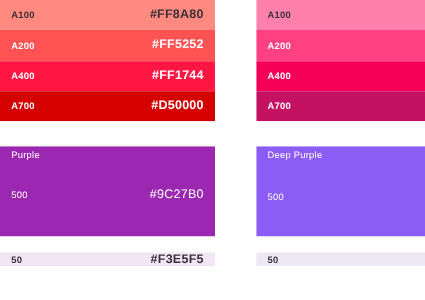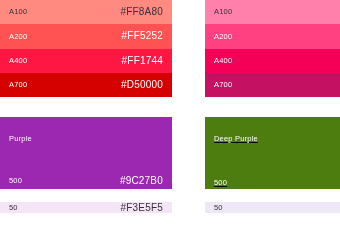--- a/index.html
+++ b/index.html
@@ -35,20 +35,21 @@
 
   .swatch {
     position: relative;
     display: flex;
     align-items: center;
     justify-content: space-between;
     padding: 0 9px;
     box-sizing: border-box;
     flex: 1 1 0;
     min-height: 0;
+    font-weight: bold;
   }
   .swatch-name {
     font-size: 7.5px;
     letter-spacing: 0.2px;
     line-height: 1;
     white-space: nowrap;
   }
   .swatch-hex {
     font-size: 10px;
     letter-spacing: 0.2px;
@@ -64,28 +65,28 @@
     box-sizing: border-box;
     padding: 0 9px;
     display: flex;
     flex-direction: column;
     justify-content: space-between;
   }
   .block-title {
     font-size: 7.5px;
     letter-spacing: 0.2px;
     line-height: 1;
-    padding-top: 18px;
+    padding-top: 3px;
     white-space: nowrap;
   }
   .block-footer {
     display: flex;
     align-items: center;
     justify-content: space-between;
-    padding-bottom: 3px;
+    padding-bottom: 28px;
   }
   .block-primary { flex: 0 0 72px; }
   .block-tint { flex: 1 1 0; margin-top: 13px; }
 </style>
 </head>
 <body style="background-color: rgb(255, 255, 255);">
 
 <div class="palette-grid">
 
   <div class="card card-tl">
@@ -133,21 +134,21 @@
         <span class="swatch-hex on-dark">#9C27B0</span>
       </div>
     </div>
     <div class="swatch block-tint" style="background-color: rgb(243, 229, 245);">
       <span class="swatch-name on-light">50</span>
       <span class="swatch-hex on-light">#F3E5F5</span>
     </div>
   </div>
 
   <div class="card card-br">
-    <div class="block block-primary" style="background-color: #4d7c0f; text-decoration: underline;">
+    <div class="block block-primary" style="background-color: #8b5cf6;">
       <div class="block-title on-dark">Deep Purple</div>
       <div class="block-footer">
         <span class="swatch-name on-dark">500</span>
       </div>
     </div>
     <div class="swatch block-tint" style="background-color: rgb(237, 231, 246);">
       <span class="swatch-name on-light">50</span>
     </div>
   </div>
 

